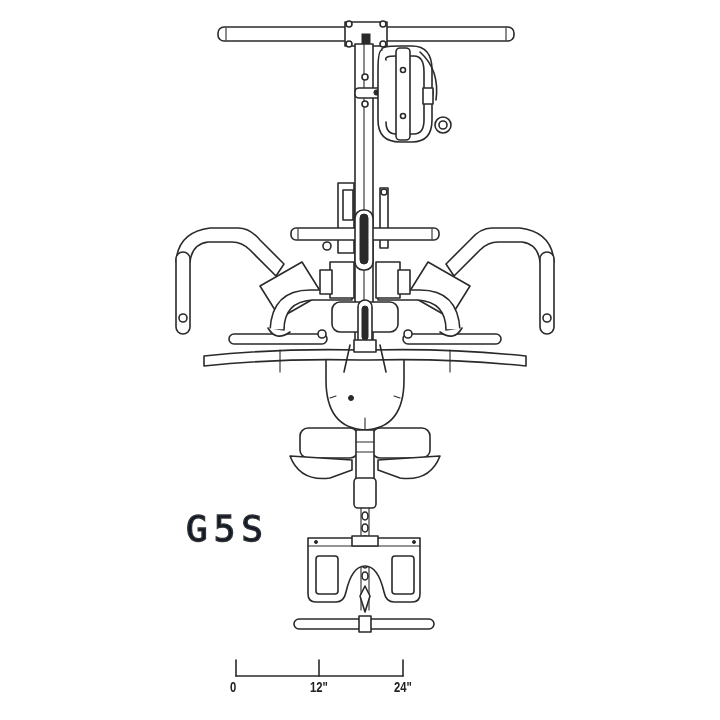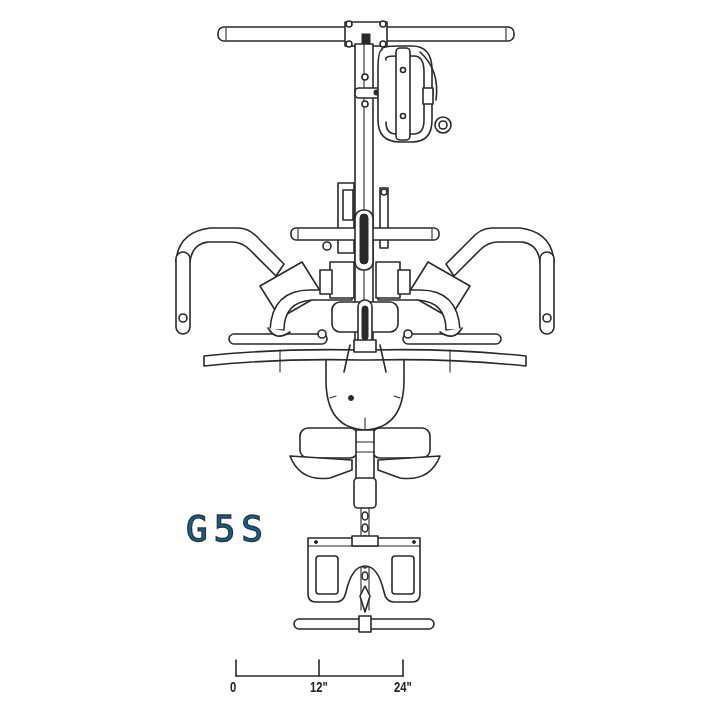--- a/index.html
+++ b/index.html
@@ -2,21 +2,21 @@
 <html><head>
   <meta charset="utf-8">
   <style>
     html, body { margin: 0; padding: 0; background: #ffffff; }
     body { width: 720px; height: 720px; overflow: hidden; position: relative; font-family: "DejaVu Sans", sans-serif; }
     #canvas { position: absolute; left: 0; top: 0; width: 720px; height: 720px; }
     .ln { fill: #ffffff; stroke: #2a2a2a; stroke-width: 1.6; stroke-linejoin: round; stroke-linecap: round; }
     .ln-thin { fill: none; stroke: #2a2a2a; stroke-width: 1.1; stroke-linecap: round; }
     .ln-none { fill: none; stroke: #2a2a2a; stroke-width: 1.6; stroke-linecap: round; stroke-linejoin: round; }
     .dark { fill: #2a2a2a; stroke: #2a2a2a; stroke-width: 1; }
-    .model-label { position: absolute; left: 186px; top: 508px; font-family: "DejaVu Sans Mono", monospace; font-size: 36px; letter-spacing: 6px; color: #0369a1; -webkit-text-stroke: 1.4px #333; font-weight: 300; }
+    .model-label { position: absolute; left: 186px; top: 508px; font-family: "DejaVu Sans Mono", monospace; font-size: 36px; letter-spacing: 6px; color: #0f172a; -webkit-text-stroke: 1.4px #333; font-weight: 300; }
     .scale-lbl { position: absolute; top: 678px; font-family: "Liberation Sans", sans-serif; font-size: 15px; font-weight: bold; color: #222; transform: scaleX(0.75); transform-origin: left top; }
   </style>
 </head>
 <body>
 
 <svg id="canvas" viewBox="0 0 720 720" xmlns="http://www.w3.org/2000/svg">
 
   <g>
     <rect class="ln" x="218" y="27" width="296" height="14" rx="6"></rect>
     <line class="ln-thin" x1="226" y1="28" x2="226" y2="40"></line>

